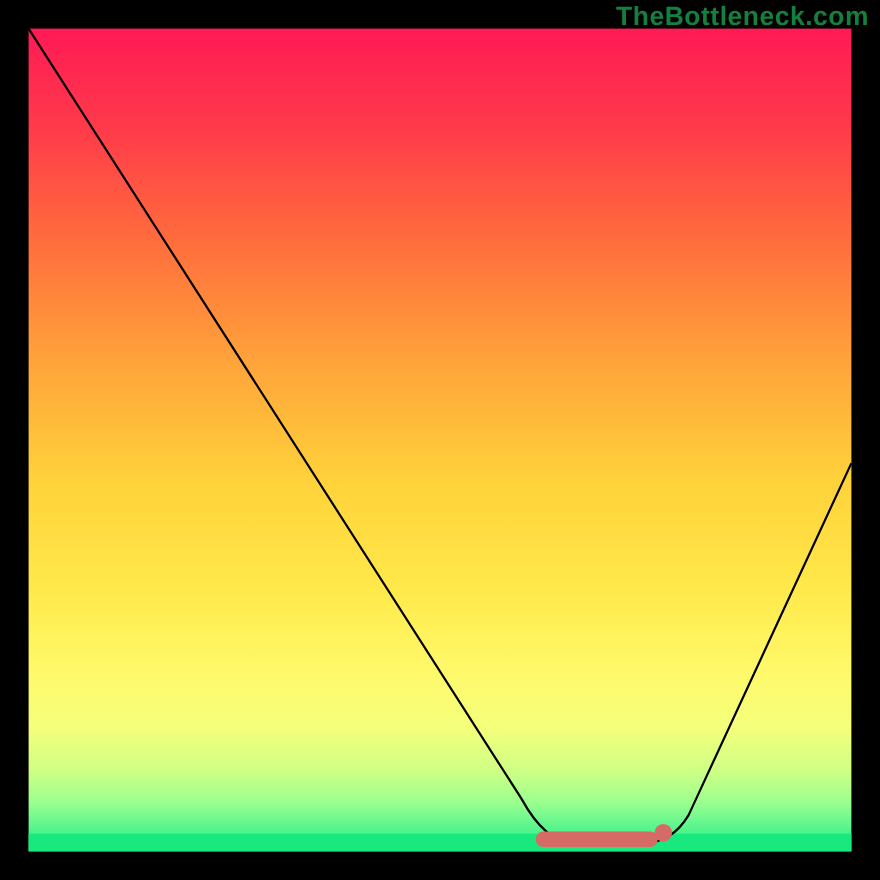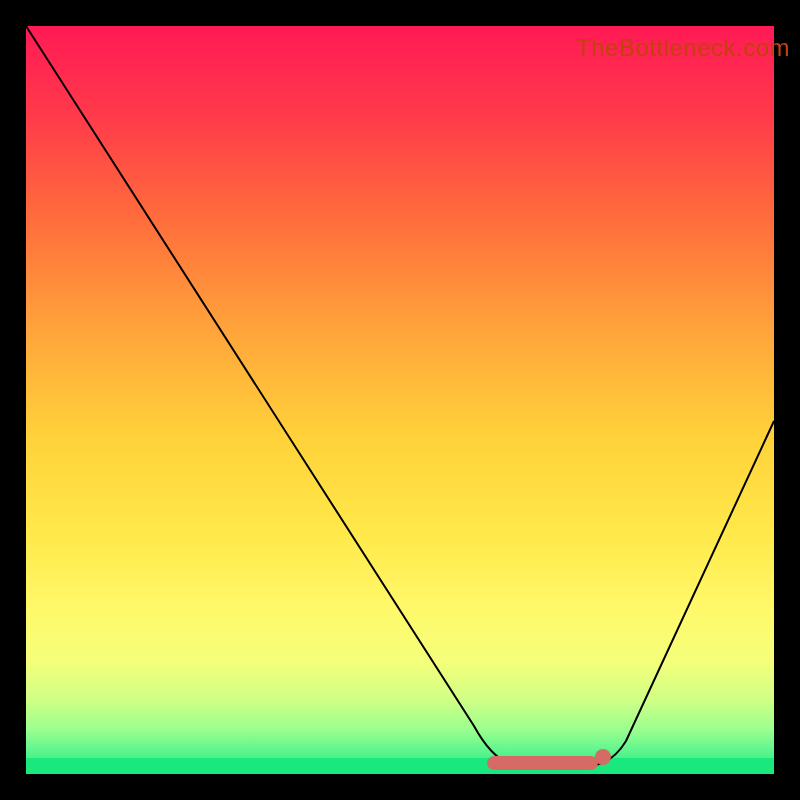--- a/index.html
+++ b/index.html
@@ -14,26 +14,25 @@
   .frame {
     position: relative;
     width: 800px;
     height: 800px;
     background: #000;
   }
   .watermark {
     position: absolute;
     top: 2px;
     right: 10px;
-    color: #c2410c;
+    color: #15803d;
     font-size: 24px;
-    font-weight: 400;
+    font-weight: 700;
     letter-spacing: 0.5px;
     z-index: 10;
-    margin-top: 32px;
   }
   .plot-area {
     position: absolute;
     left: 26px;
     top: 26px;
     width: 748px;
     height: 748px;
     background: linear-gradient(to bottom,
       #ff1a55 0%,
       #ff3a4a 12%,

